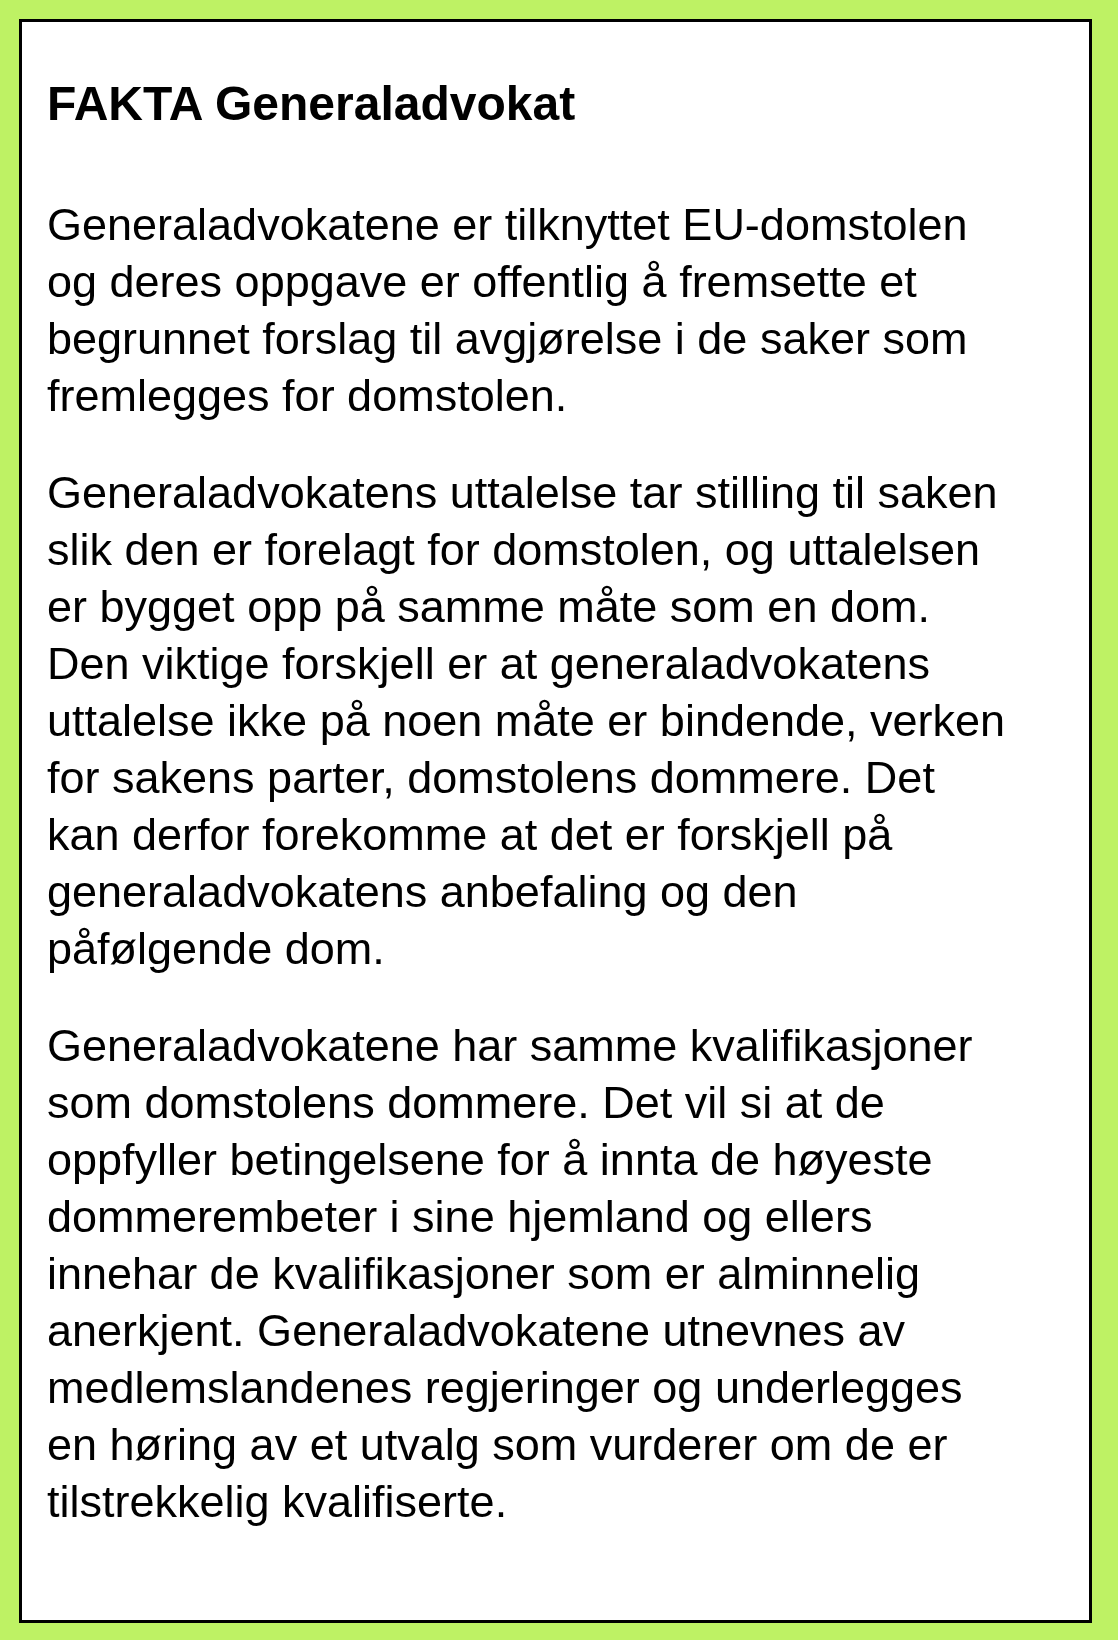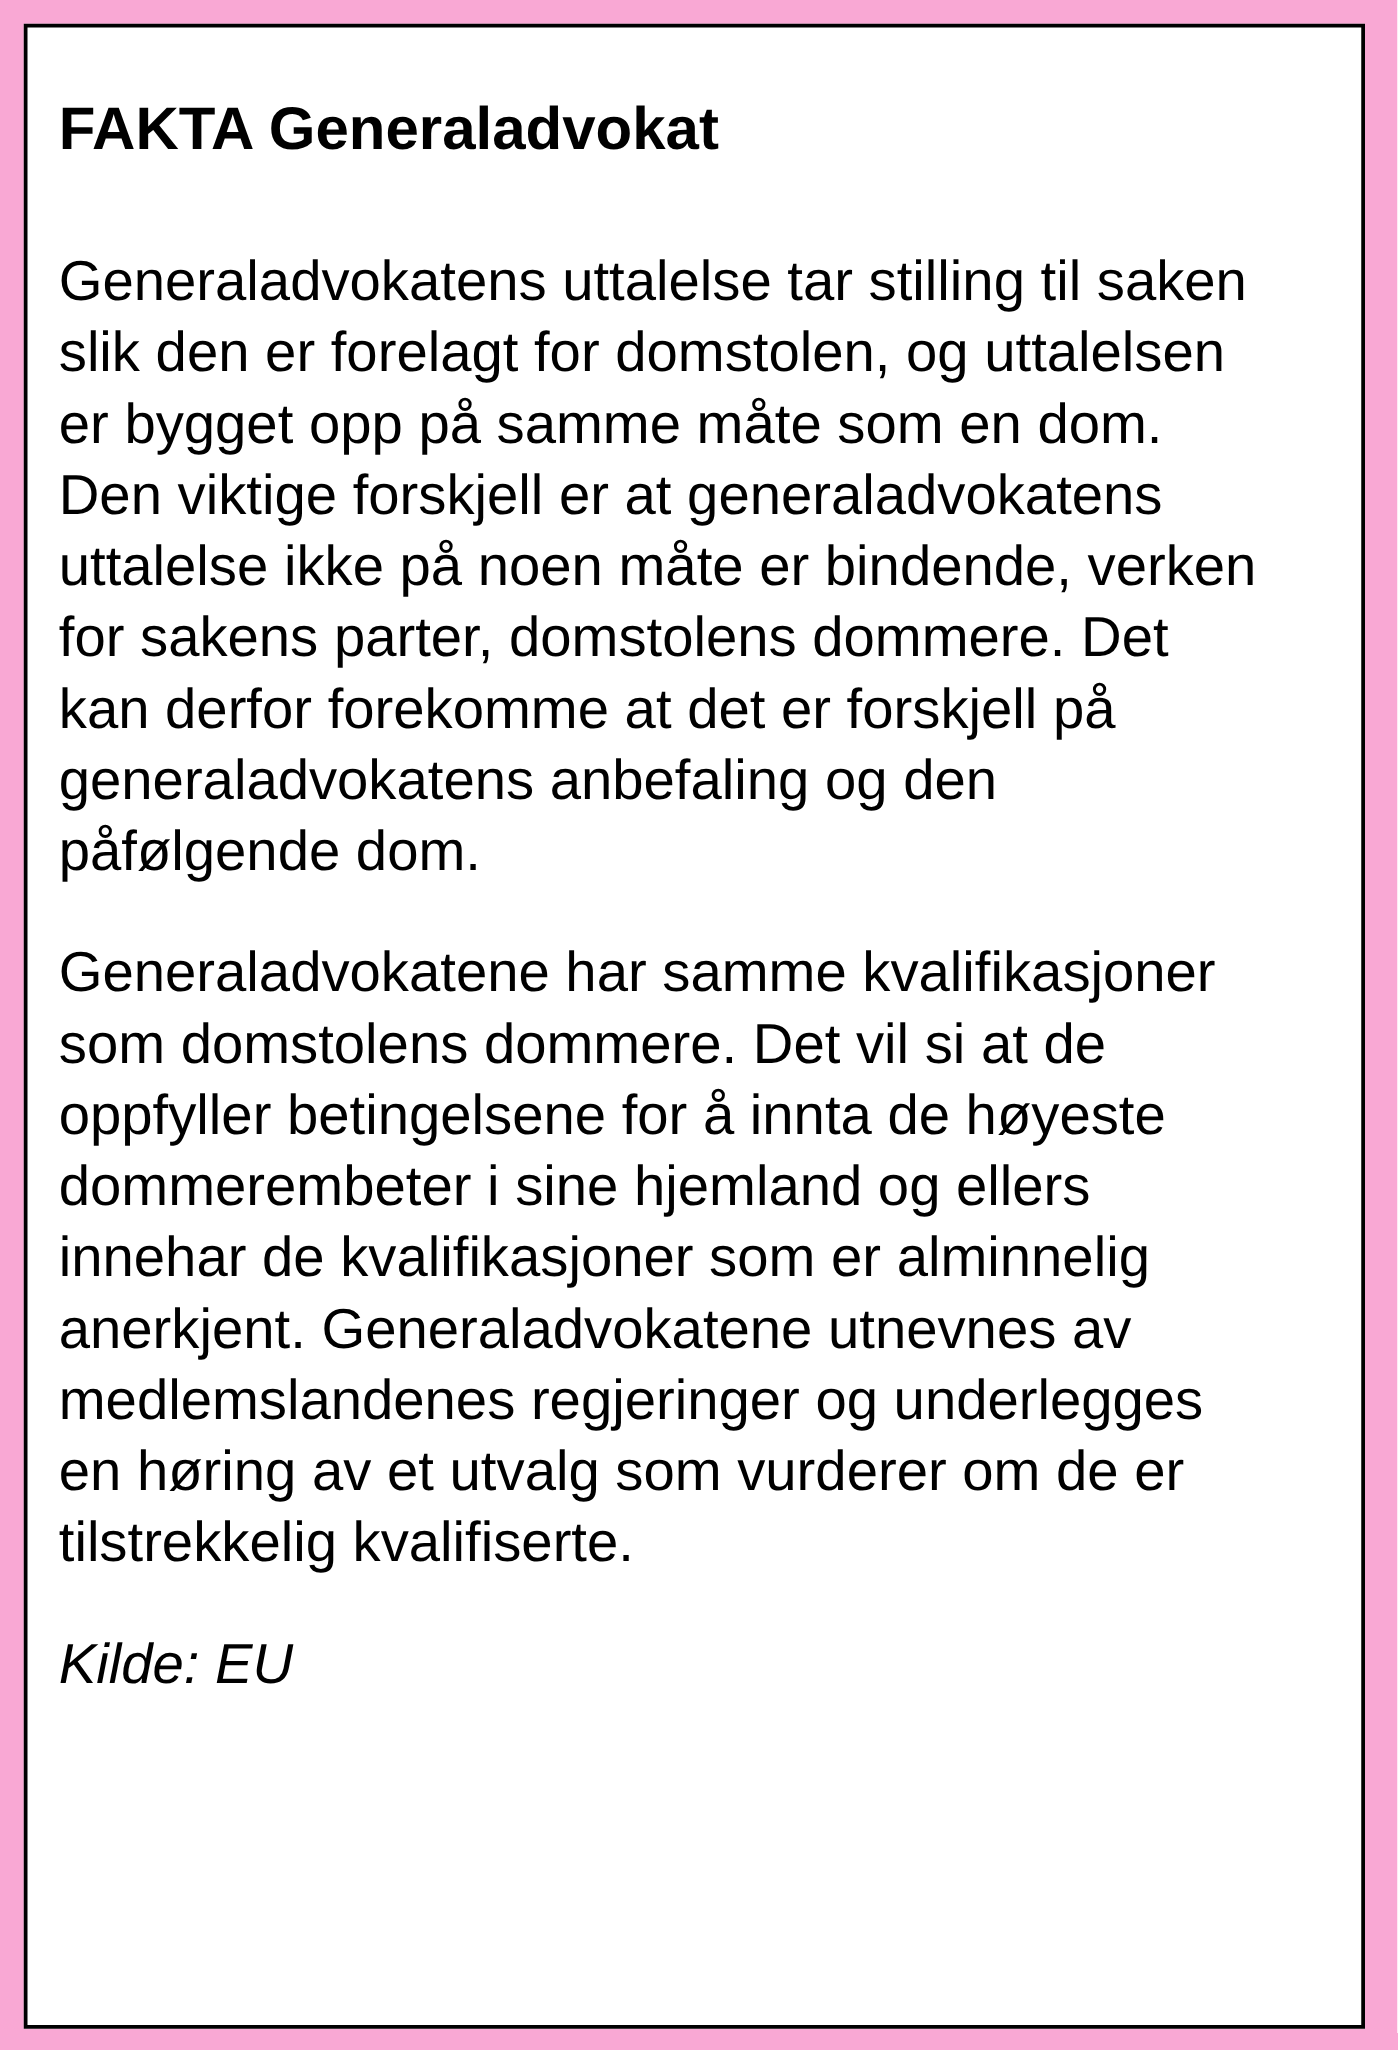--- a/index.html
+++ b/index.html
@@ -8,21 +8,21 @@
     background: #ffffff;
     width: 1118px;
     height: 1640px;
     font-family: "Liberation Sans", sans-serif;
     color: #000000;
   }
   .page {
     position: relative;
     width: 1118px;
     height: 1640px;
-    background: #f9a8d4;
+    background: #bef264;
     overflow: hidden;
   }
   .fact-box {
     position: absolute;
     left: 19px;
     top: 19px;
     width: 1073px;
     height: 1604px;
     box-sizing: border-box;
     border: 3px solid #000000;
@@ -52,33 +52,36 @@
     line-height: 57px;
     white-space: pre;
   }
 </style>
 </head>
 <body>
 
 <div class="page">
   <div class="fact-box">
     <h1 class="fact-box-title">FAKTA Generaladvokat</h1>
+    <p class="fact-box-para">Generaladvokatene er tilknyttet EU-domstolen
+og deres oppgave er offentlig å fremsette et
+begrunnet forslag til avgjørelse i de saker som
+fremlegges for domstolen.</p>
     <p class="fact-box-para">Generaladvokatens uttalelse tar stilling til saken
 slik den er forelagt for domstolen, og uttalelsen
 er bygget opp på samme måte som en dom.
 Den viktige forskjell er at generaladvokatens
 uttalelse ikke på noen måte er bindende, verken
 for sakens parter, domstolens dommere. Det
 kan derfor forekomme at det er forskjell på
 generaladvokatens anbefaling og den
 påfølgende dom.</p>
     <p class="fact-box-para">Generaladvokatene har samme kvalifikasjoner
 som domstolens dommere. Det vil si at de
 oppfyller betingelsene for å innta de høyeste
 dommerembeter i sine hjemland og ellers
 innehar de kvalifikasjoner som er alminnelig
 anerkjent. Generaladvokatene utnevnes av
 medlemslandenes regjeringer og underlegges
 en høring av et utvalg som vurderer om de er
 tilstrekkelig kvalifiserte.</p>
-    <p class="fact-box-source">Kilde: EU</p>
   </div>
 </div>
 
 </body></html>

